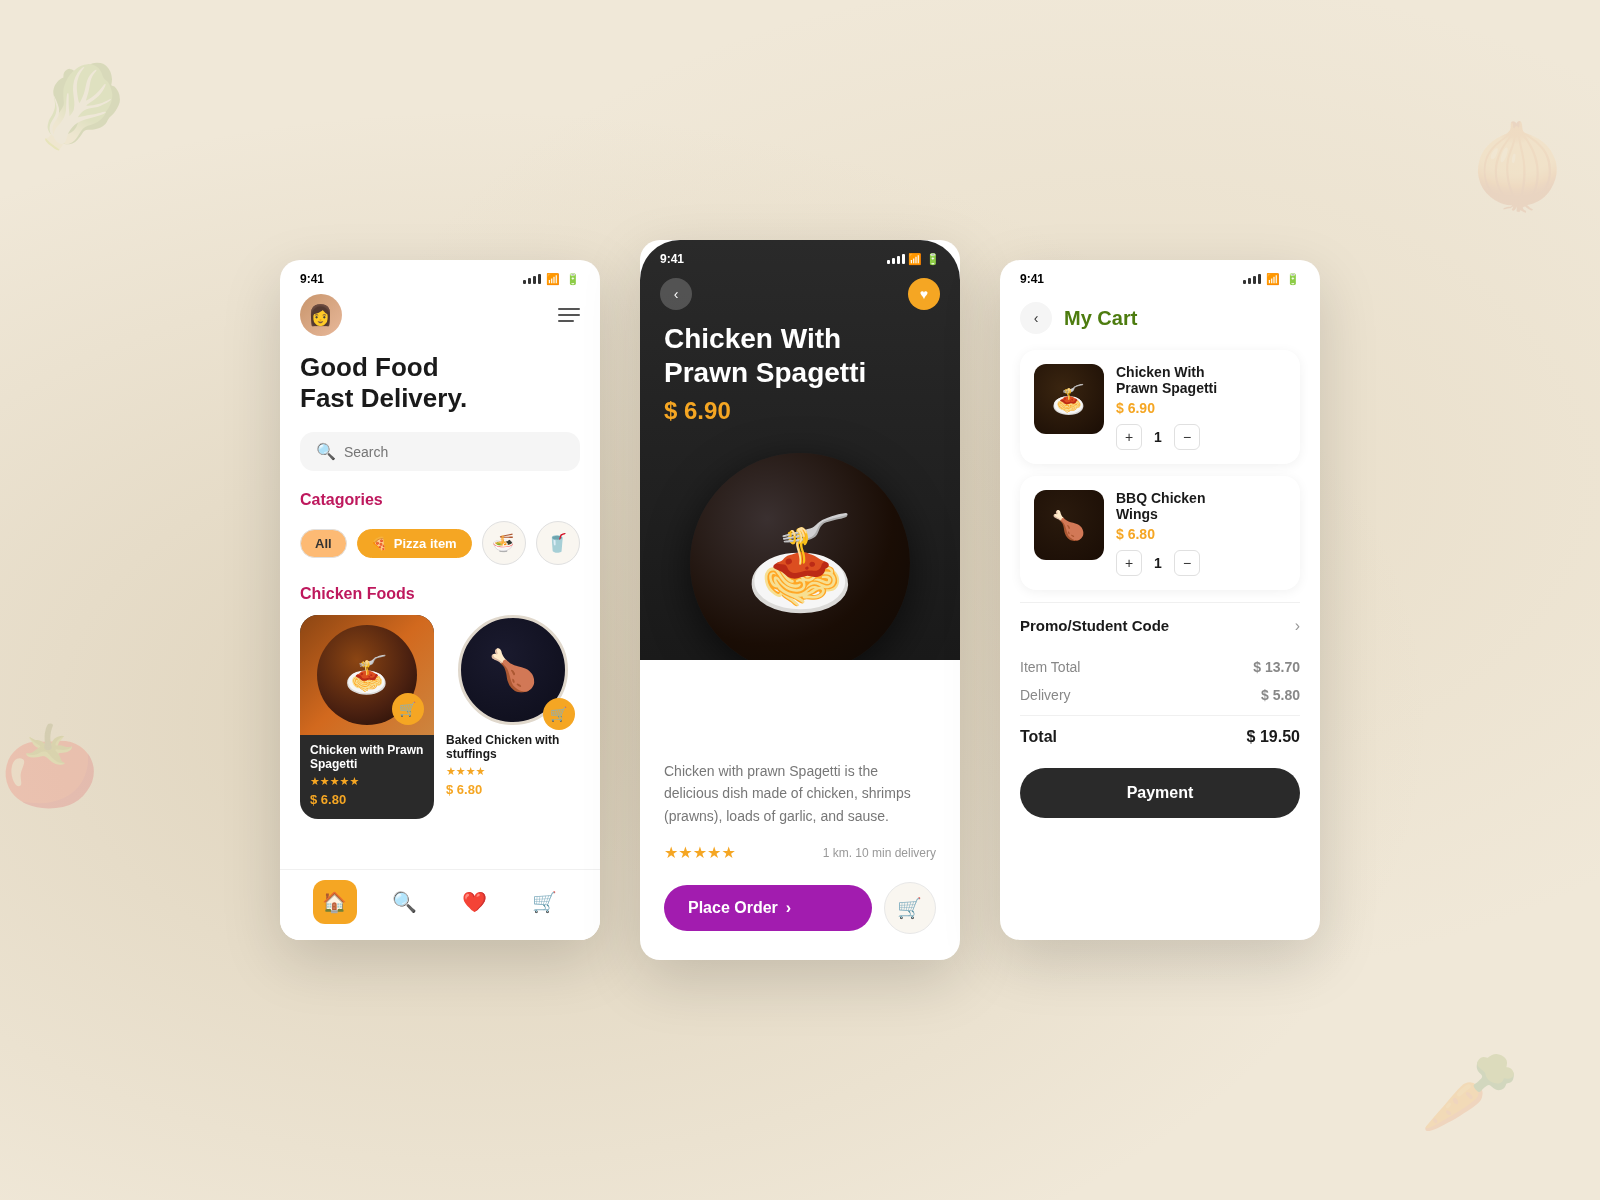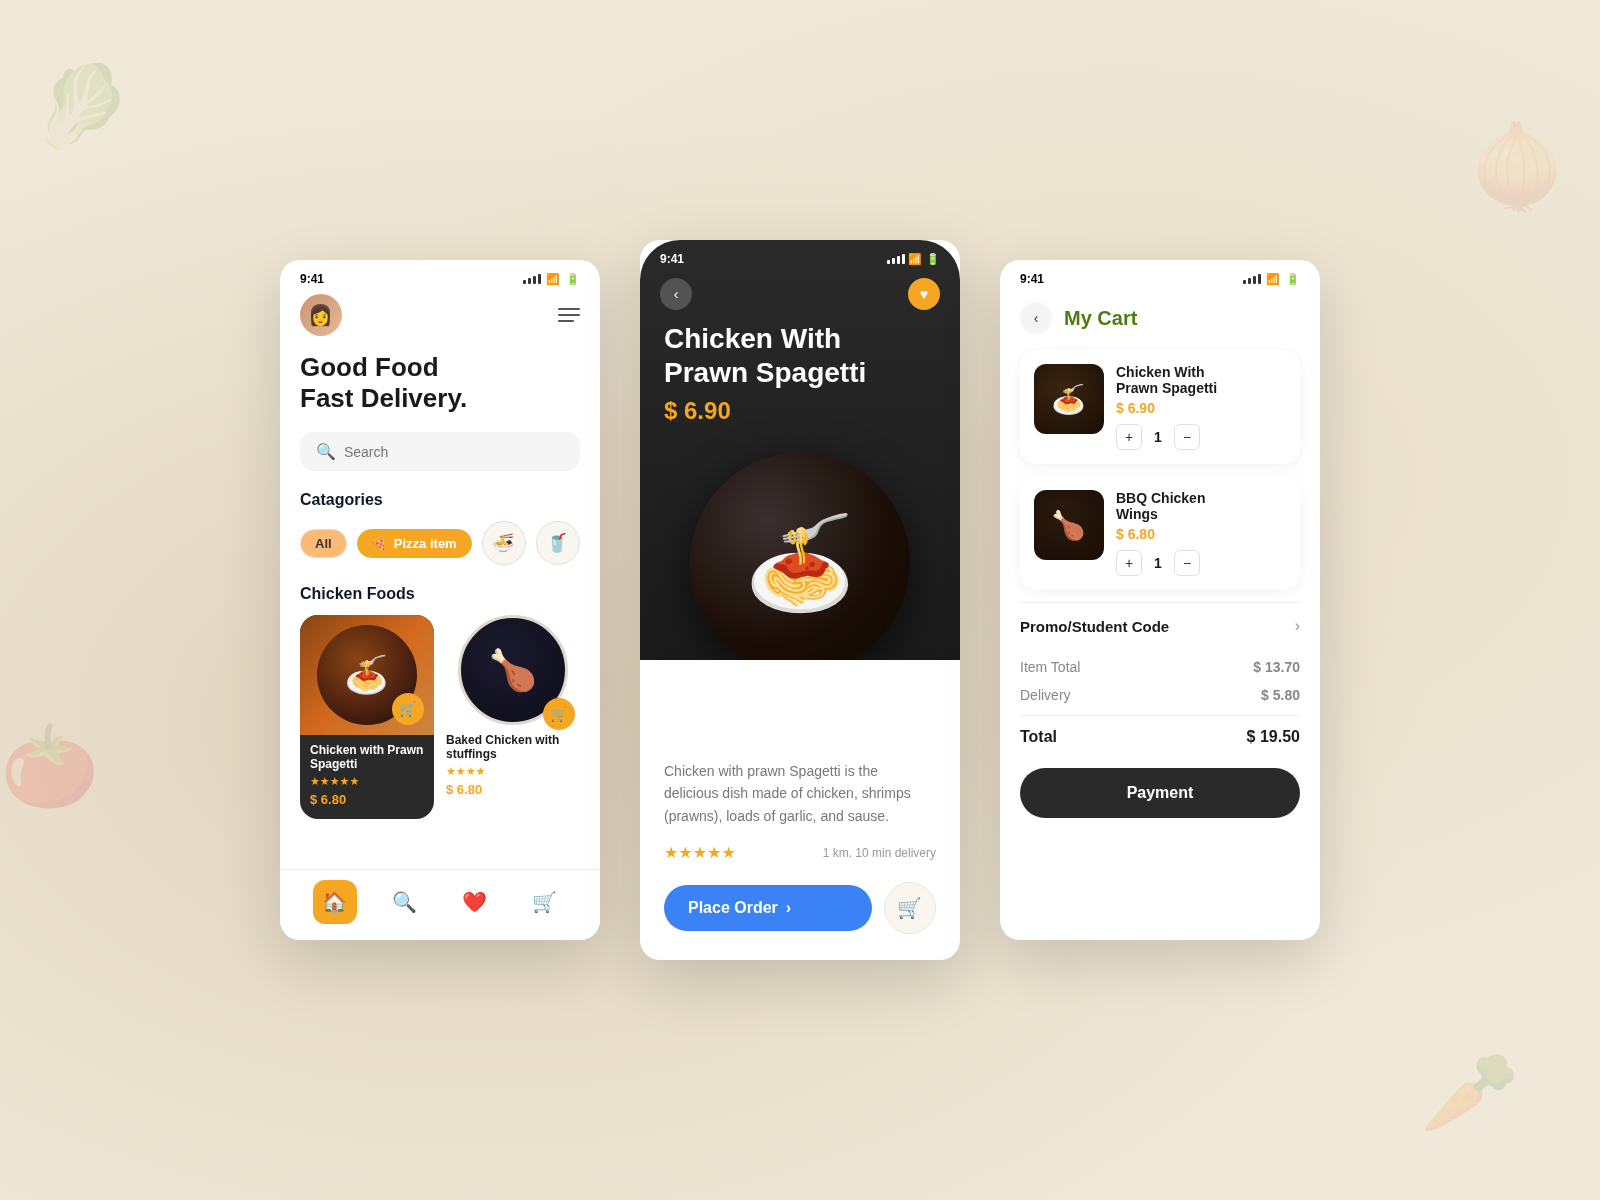--- a/index.html
+++ b/index.html
@@ -91,21 +91,21 @@
       border-radius: 14px;
       padding: 10px 16px;
       gap: 8px;
       margin-bottom: 20px;
     }
     .search-bar input {
       border: none; background: transparent; outline: none;
       font-size: 14px; color: #999; width: 100%;
     }
 
-    .section-title { font-size: 16px; font-weight: 700; color: #0f172a; margin-bottom: 12px; }
+    .section-title { font-size: 16px; font-weight: 700; color: #be185d; margin-bottom: 12px; }
 
     .categories { display: flex; gap: 10px; margin-bottom: 20px; align-items: center; }
     .cat-btn {
       border-radius: 20px; border: 1.5px solid #e0e0e0;
       padding: 6px 14px; font-size: 13px; font-weight: 600;
       cursor: pointer; background: #fdba74; color: #333;
       display: flex; align-items: center; gap: 6px;
     }
     .cat-btn.active {
       background: #f5a623; border-color: #f5a623; color: #fff;
@@ -204,21 +204,21 @@
     }
 
     .phone-2-bottom { padding: 100px 24px 20px; }
     .dish-desc { font-size: 14px; color: #777; line-height: 1.6; margin-bottom: 16px; }
     .detail-footer { display: flex; justify-content: space-between; align-items: center; margin-bottom: 20px; }
     .detail-stars { color: #f5a623; font-size: 16px; }
     .delivery-info { font-size: 12px; color: #999; }
 
     .order-row { display: flex; gap: 12px; align-items: center; }
     .place-order-btn {
-      flex: 1; background: #3b82f6; color: #fff;
+      flex: 1; background: #a21caf; color: #fff;
       border-radius: 30px; padding: 14px 24px;
       font-size: 16px; font-weight: 700; cursor: pointer;
       display: flex; align-items: center; justify-content: flex-start; gap: 8px;
     }
     .cart-circle-btn {
       width: 52px; height: 52px; border-radius: 50%;
       background: #f9f6f0; display: flex; align-items: center;
       justify-content: center; cursor: pointer; font-size: 20px;
       color: #f5a623; border: 1px solid #e8e8e8;
     }
@@ -256,21 +256,21 @@
     }
     .qty-btn {
       width: 26px; height: 26px; border-radius: 6px;
       border: 1.5px solid #e0e0e0; display: flex;
       align-items: center; justify-content: center;
       cursor: pointer; font-size: 14px; background: #fff; color: #333;
     }
     .qty-val { font-size: 14px; font-weight: 600; color: #1a1a1a; min-width: 16px; text-align: center; }
 
     .promo-row {
-      display: flex; justify-content: space-between; align-items: center;
+      display: flex; justify-content: space-between; 
       padding: 14px 0; border-top: 1px solid #f0f0f0; margin: 4px 0; gap: 24px;
     }
     .promo-label { font-size: 15px; font-weight: 700; color: #1a1a1a; }
     .chevron-right { color: #999; font-size: 16px; }
 
     .bill-row {
       display: flex; justify-content: space-between;
       padding: 6px 0; font-size: 14px; color: #888;
     }
     .bill-row.total {

